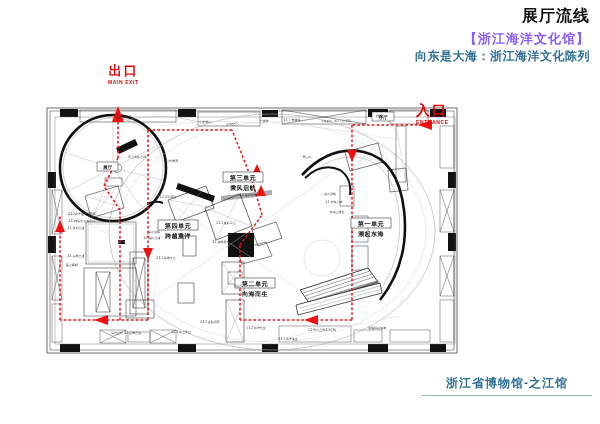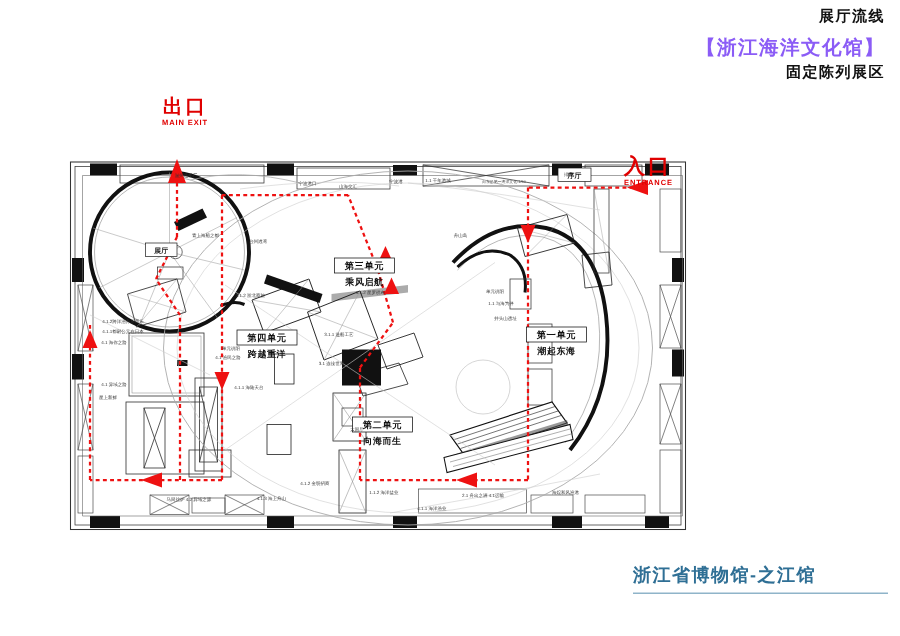--- a/index.html
+++ b/index.html
@@ -18,21 +18,21 @@
 
   
   #title-block {
     position: absolute;
     right: 10px;
     top: 6px;
     text-align: right;
     line-height: 1.25;
   }
   #title-main {
-    font-size: 10px;
+    font-size: 16px;
     font-weight: bold;
     color: #111111;
     letter-spacing: 1px;
   }
   #title-bracketed {
     font-size: 13px;
     font-weight: bold;
     color: #8b5cf6;
     letter-spacing: 1px;
     margin-top: 5px;
@@ -50,21 +50,21 @@
     color: #111111;
     letter-spacing: 1px;
     margin-top: 3px;
   }
 
   
   #footer-block {
     position: absolute;
     right: 8px;
     bottom: 28px;
-    text-align: left;
+    text-align: center;
     width: 170px;
   }
   #footer-text {
     font-size: 12px;
     font-weight: bold;
     color: #2f6f95;
     letter-spacing: 1px;
     padding-bottom: 3px;
   }
   #footer-rule {
@@ -462,21 +462,21 @@
     <text class="tiny" x="154" y="233" text-anchor="middle">单元说明</text>
     <text class="tiny" x="238" y="287" text-anchor="middle">大国厅</text>
   </g>
 
 </svg>
 </div>
 
 <div id="title-block">
   <div id="title-main">展厅流线</div>
   <div id="title-bracketed">【浙江海洋文化馆】</div>
-  <div id="title-zone">固定陈列展区</div>
+  <div id="title-sub">向东是大海：浙江海洋文化陈列</div>
 </div>
 
 <div id="exit-marker">
   <div id="exit-cn">出口</div>
   <div id="exit-en">MAIN EXIT</div>
 </div>
 
 <div id="entrance-marker">
   <div id="entrance-cn">入口</div>
   <div id="entrance-en">ENTRANCE</div>

